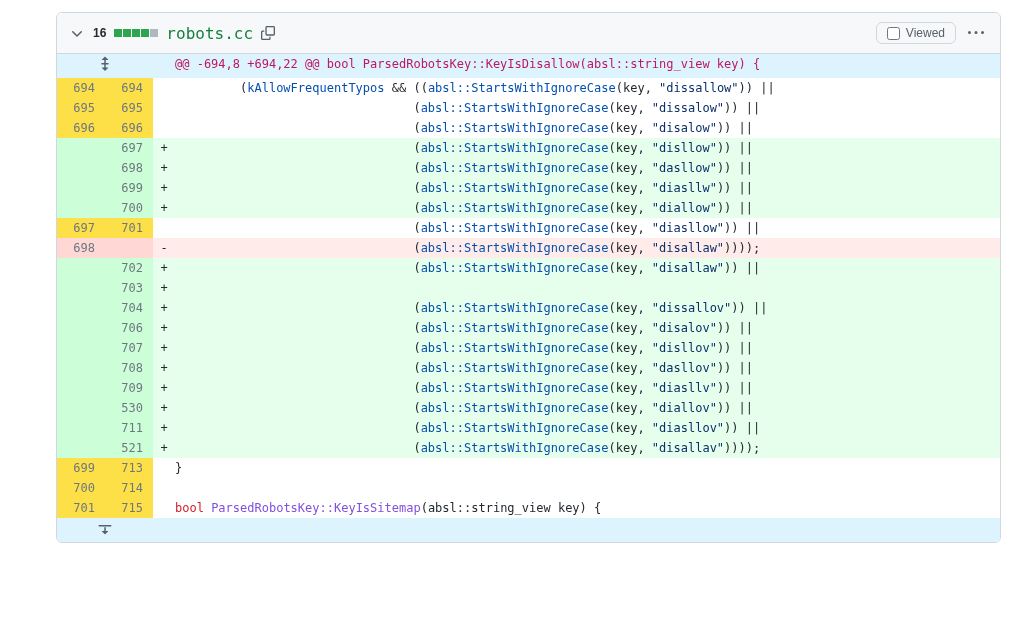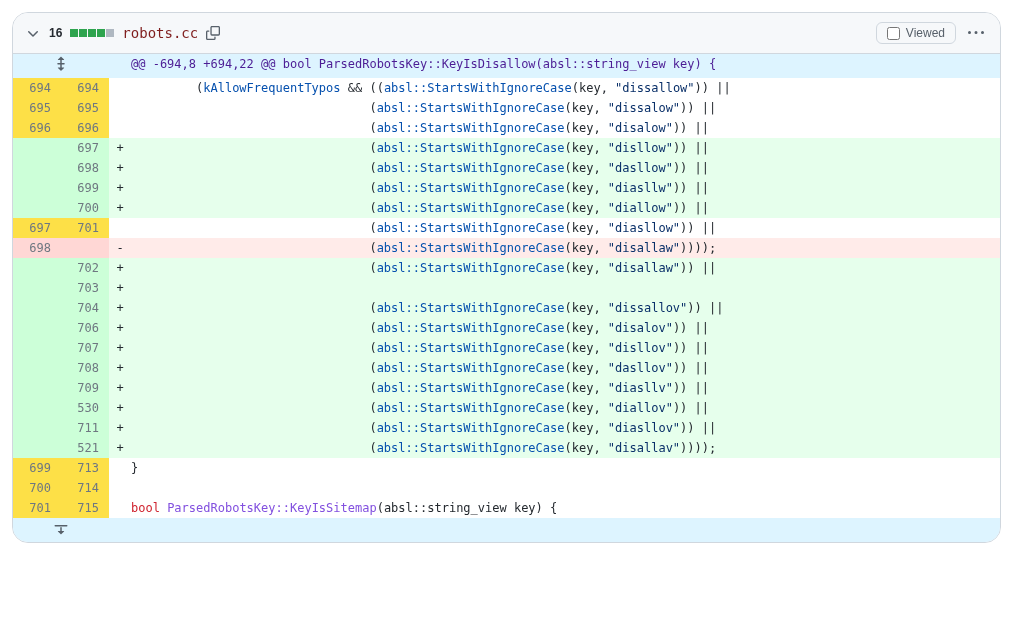--- a/index.html
+++ b/index.html
@@ -5,22 +5,23 @@
   * { box-sizing: border-box; margin: 0; padding: 0; }
   body {
     font-family: -apple-system, BlinkMacSystemFont, "Segoe UI", Helvetica, Arial, sans-serif;
     font-size: 12px;
     background: #fff;
     padding: 12px;
     color: #24292f;
   }
   .diff-container {
     border: 1px solid #d0d7de;
-    border-radius: 16px;
+    border-radius: 6px;
     overflow: hidden;
+    margin-left: 44px;
   }
   .file-header {
     display: flex;
     align-items: center;
     padding: 8px 12px;
     background: #f6f8fa;
     border-bottom: 1px solid #d0d7de;
     gap: 8px;
   }
   .chevron {
@@ -40,22 +41,22 @@
   }
   .diffstat-block {
     width: 8px;
     height: 8px;
     display: inline-block;
   }
   .diffstat-added { background: #2da44e; }
   .diffstat-neutral { background: #afb8c1; }
   .filename {
     font-family: ui-monospace, SFMono-Regular, "SF Mono", Menlo, Consolas, monospace;
-    color: #7f1d1d;
-    font-size: 14px;
+    color: #15803d;
+    font-size: 16px;
   }
   .copy-icon {
     color: #57606a;
     cursor: pointer;
     display: inline-flex;
   }
   .header-spacer { flex: 1; }
   .viewed-btn {
     display: inline-flex;
     align-items: center;
@@ -97,21 +98,21 @@
     text-align: center;
     user-select: none;
     color: #24292f;
   }
   .code-col {
     white-space: pre;
     padding-right: 10px;
   }
   tr.hunk td {
     background: #ddf4ff;
-    color: #4c1d95;
+    color: #be185d;
   }
   tr.hunk .num-col {
     background: #ddf4ff;
     text-align: center;
   }
   tr.hunk .num-col.merged {
     padding: 0;
   }
   .expand-icon {
     display: inline-flex;

